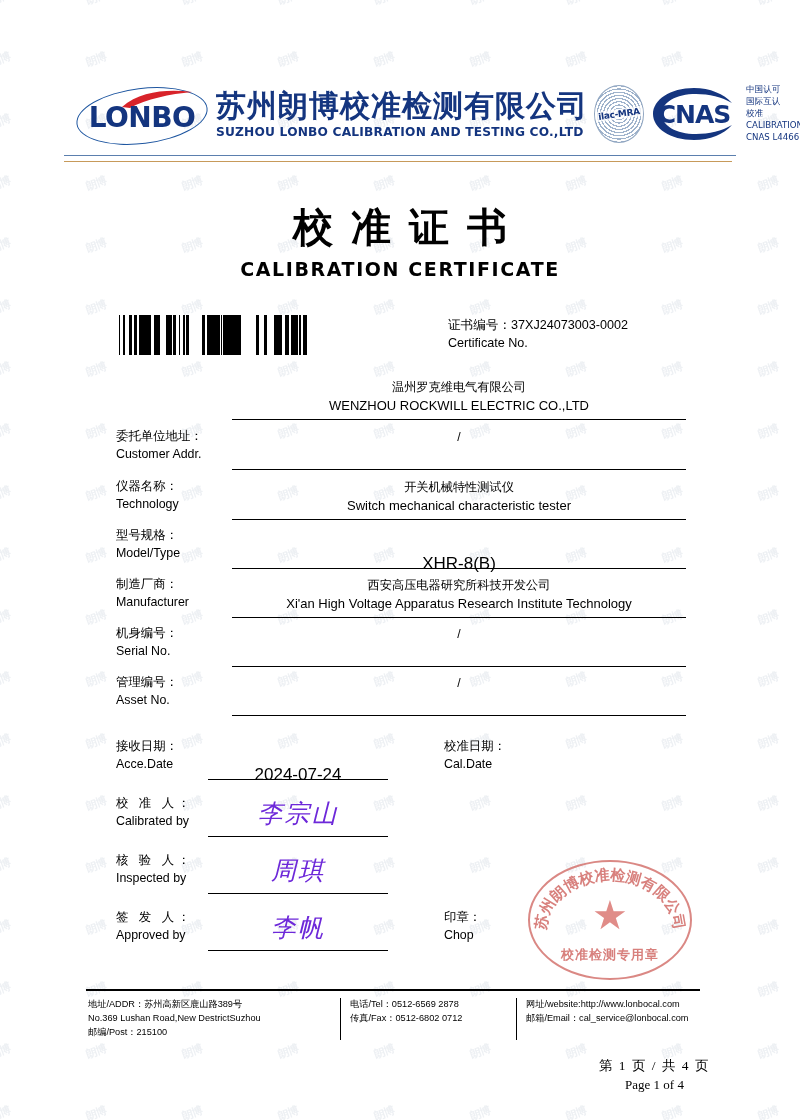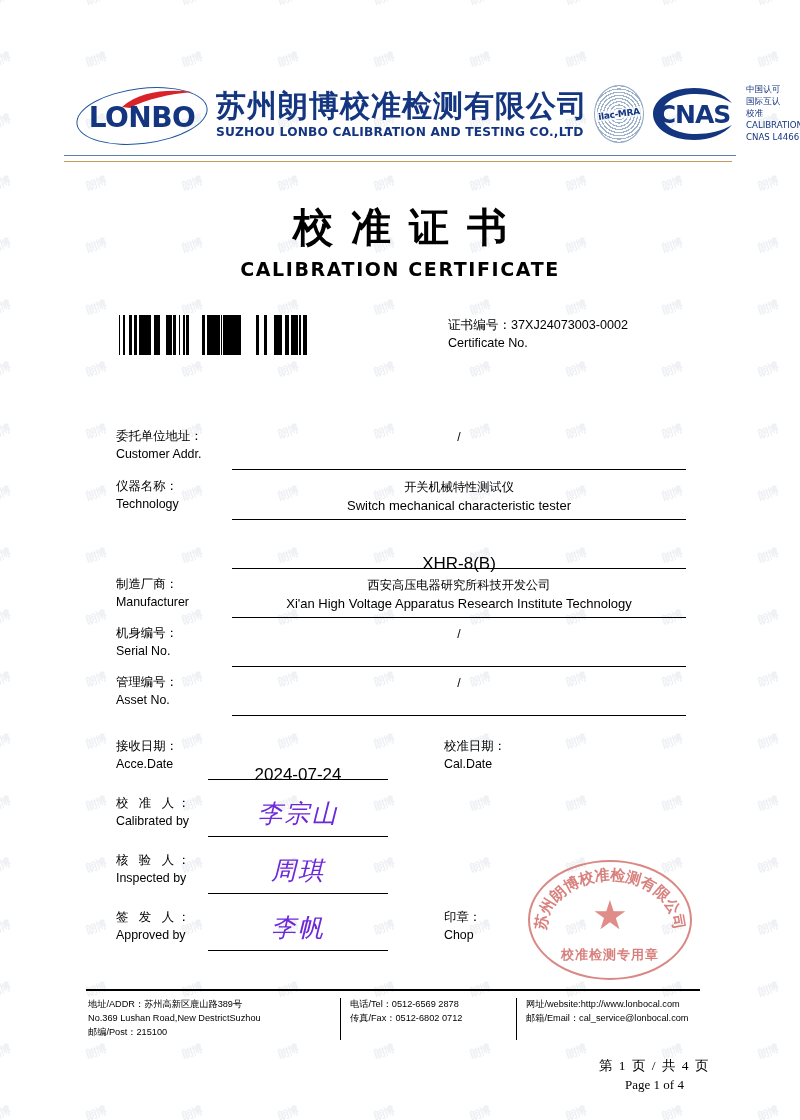--- a/index.html
+++ b/index.html
@@ -673,20 +673,24 @@
     </div>
 
   <div class="certno">
     <div class="certno-cn">
       <span>证书编号：</span><span>37XJ24073003-0002</span>
     </div>
     <div class="certno-en">Certificate No.</div>
   </div>
 
   <div class="field" style="top:378px">
+    <div class="valuebox">
+      <div class="val-cn">温州罗克维电气有限公司</div>
+      <div class="val-en">WENZHOU ROCKWILL ELECTRIC CO.,LTD</div>
+    </div>
   </div>
 
   <div class="field" style="top:428px">
     <div class="label">
       <div class="label-cn">委托单位地址：</div>
       <div class="label-en">Customer Addr.</div>
     </div>
     <div class="valuebox">
       <div class="val-cn">/</div>
       <div class="val-en"></div>
@@ -698,20 +702,24 @@
       <div class="label-cn">仪器名称：</div>
       <div class="label-en">Technology</div>
     </div>
     <div class="valuebox">
       <div class="val-cn">开关机械特性测试仪</div>
       <div class="val-en">Switch mechanical characteristic tester</div>
     </div>
   </div>
 
   <div class="field" style="top:527px">
+    <div class="label">
+      <div class="label-cn">型号规格：</div>
+      <div class="label-en">Model/Type</div>
+    </div>
     <div class="valuebox">
       <div class="val-single">XHR-8(B)</div>
     </div>
   </div>
 
   <div class="field" style="top:576px">
     <div class="label">
       <div class="label-cn">制造厂商：</div>
       <div class="label-en">Manufacturer</div>
     </div>

